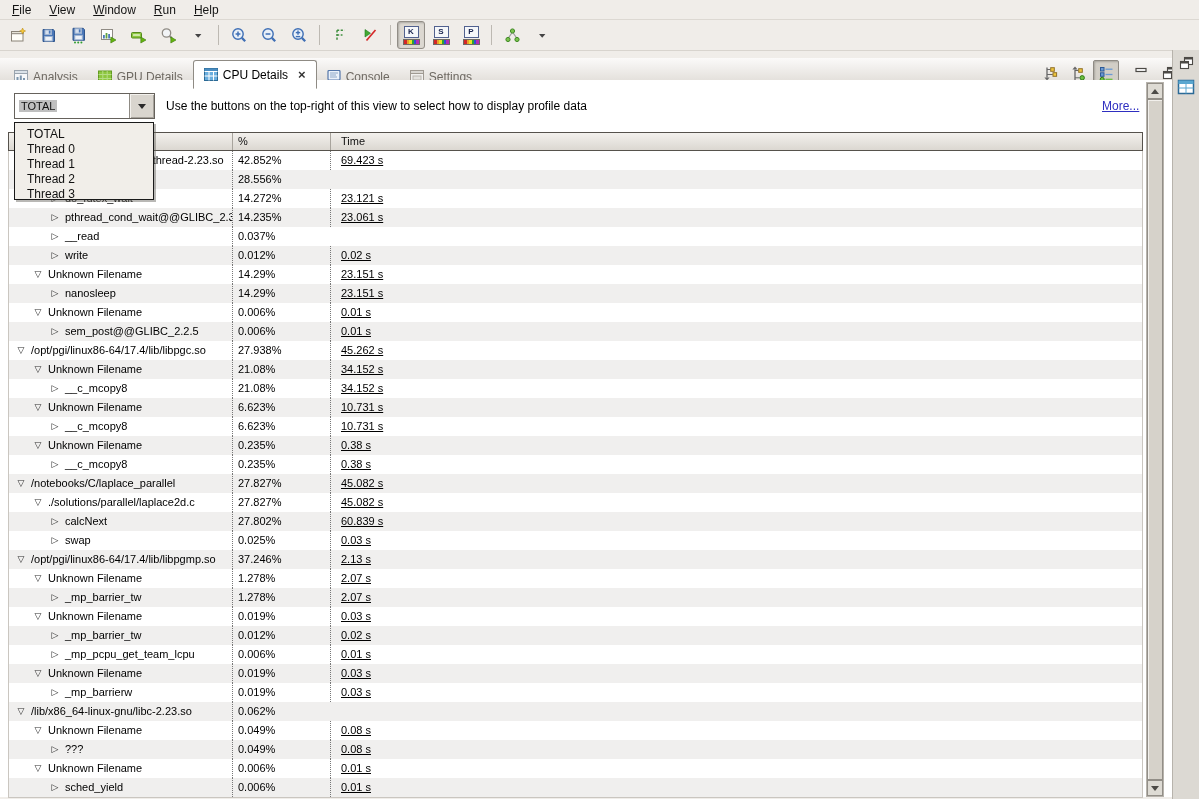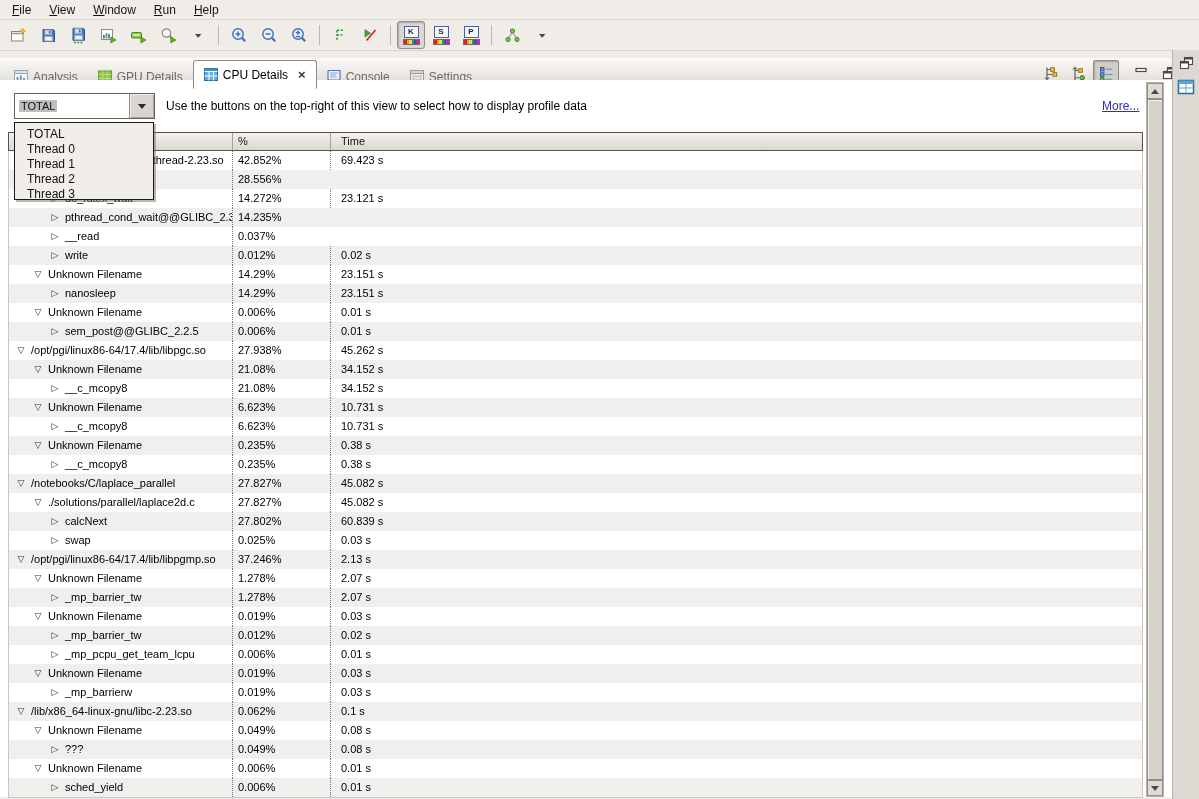--- a/index.html
+++ b/index.html
@@ -54,21 +54,21 @@
   .hc1{width:98px;border-left:1px solid #a8a49d;}
   .hc2{flex:1;border-left:1px solid #a8a49d;padding-left:10px;}
   .tbody{border-left:1px solid #cac6c0;border-right:1px solid #cac6c0;border-bottom:1px solid #cac6c0;}
   .row{display:flex;height:19px;line-height:19px;background:#fff;}
   .row:nth-child(even){background:var(--row-alt,#f0efee);}
   .c{overflow:hidden;white-space:nowrap;box-sizing:border-box;}
   .c.name{width:223px;display:flex;align-items:center;}
   .expander{width:12px;flex:none;font-size:9px;color:#2a2a2a;text-align:center;cursor:pointer;}
   .nm{margin-left:4px;color:#000;}
   .c.pct{width:98px;border-left:1px dotted #777;padding-left:5px;}
-  .c.time{flex:1;border-left:1px dotted #777;padding-left:10px;}
+  .c.time{flex:1;border-left:1px dotted #777;padding-left:10px;text-decoration:underline;}
 
   
   .vscroll{position:absolute;left:1146px;top:2px;width:18px;height:715px;background:#eceae6;border:1px solid #b7b3ac;box-sizing:border-box;}
   .sbtn{position:absolute;left:0;width:16px;height:16px;background:#dedbd4;border:1px solid #928e87;display:flex;align-items:center;justify-content:center;box-sizing:border-box;cursor:pointer;}
   .sbtn.up{top:0;}
   .sbtn.down{bottom:0;}
   .tri-up{width:0;height:0;border-left:4px solid transparent;border-right:4px solid transparent;border-bottom:5px solid #4c4a46;}
   .tri-dn{width:0;height:0;border-left:4px solid transparent;border-right:4px solid transparent;border-top:5px solid #4c4a46;}
   .sthumb{position:absolute;left:0;top:16px;bottom:16px;width:16px;background:#d6d2ca;border:1px solid #928e87;box-shadow:inset 1px 1px 0 #f2f0ec;box-sizing:border-box;cursor:grab;}
 
@@ -365,20 +365,21 @@
                 </div>
                 <div class="c pct">14.272%</div>
                 <div class="c time">23.121 s</div>
               </div>
               <div class="row">
                 <div class="c name" style="padding-left: 40px;">
                   <span class="expander">▷</span>
                   <span class="nm">pthread_cond_wait@@GLIBC_2.3</span>
                 </div>
                 <div class="c pct">14.235%</div>
+                <div class="c time">23.061 s</div>
               </div>
               <div class="row">
                 <div class="c name" style="padding-left: 40px;">
                   <span class="expander">▷</span>
                   <span class="nm">__read</span>
                 </div>
                 <div class="c pct">0.037%</div>
               </div>
               <div class="row">
                 <div class="c name" style="padding-left: 40px;">
@@ -571,21 +572,20 @@
                 </div>
                 <div class="c pct">0.019%</div>
                 <div class="c time">0.03 s</div>
               </div>
               <div class="row">
                 <div class="c name" style="padding-left: 6px;">
                   <span class="expander">▽</span>
                   <span class="nm">/lib/x86_64-linux-gnu/libc-2.23.so</span>
                 </div>
                 <div class="c pct">0.062%</div>
-                <div class="c time">0.1 s</div>
               </div>
               <div class="row">
                 <div class="c name" style="padding-left: 23px;">
                   <span class="expander">▽</span>
                   <span class="nm">Unknown Filename</span>
                 </div>
                 <div class="c pct">0.049%</div>
                 <div class="c time">0.08 s</div>
               </div>
               <div class="row">

